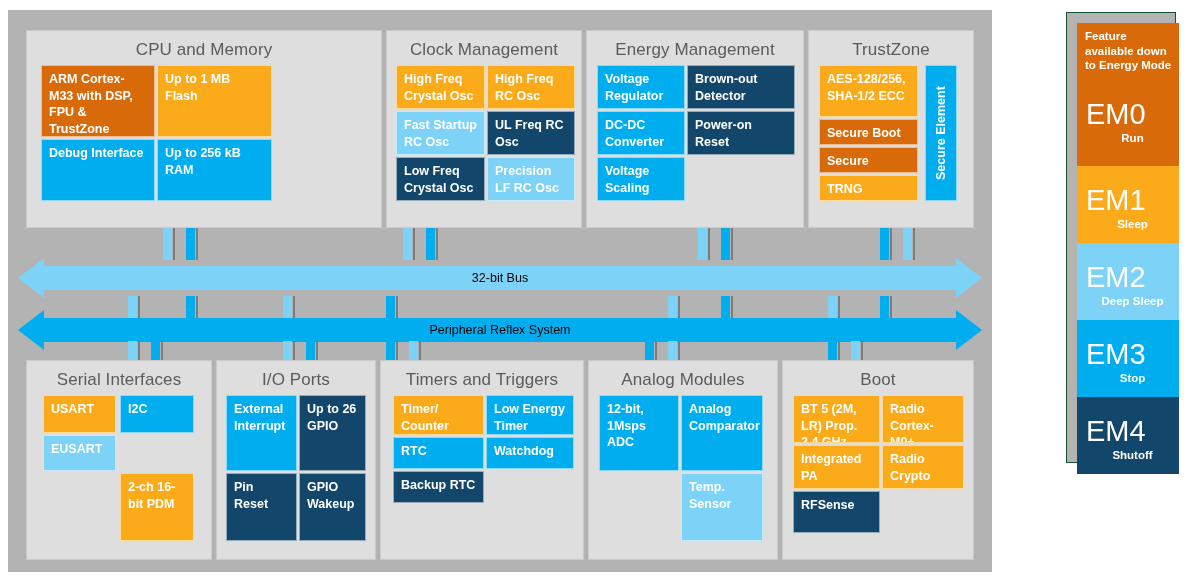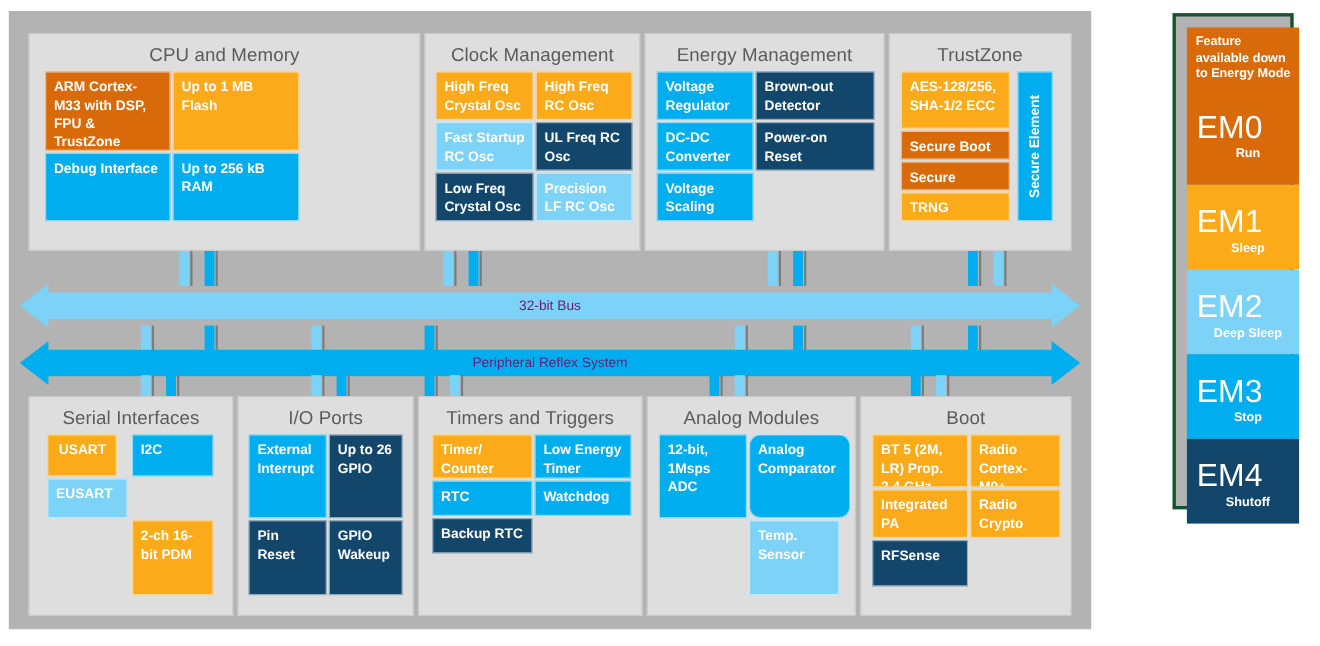--- a/index.html
+++ b/index.html
@@ -60,33 +60,33 @@
   .bus { position:absolute; }
   .bus .shaft {
     position:absolute; top:0; height:100%;
   }
   .bus .head {
     position:absolute; top:50%; width:0; height:0;
     transform:translateY(-50%);
   }
   .bus-label {
     position:absolute; width:100%; top:50%; transform:translateY(-50%);
-    text-align:center; color:#701a75; font-size:12.5px; font-weight:400;
+    text-align:center; color:#000000; font-size:12.5px; font-weight:400;
     z-index:4; line-height:1;
   }
   .conn { position:absolute; }
   .conn .shadow {
     position:absolute; top:0; height:100%; width:2px; right:-3px;
     background:#7c7c7c;
   }
 
   
   .legend {
     position:absolute; left:1066px; top:12px; width:110px; height:451px;
-    background:#b3b3b3; border:3px solid #14532d;
+    background:#b3b3b3; border:1px solid #14532d;
   }
   .em {
     position:absolute; left:10px; width:102px;
     color:#ffffff; overflow:hidden;
   }
   .em .note {
     font-size:11.5px; font-weight:600; line-height:1.28;
     padding:6px 7px 0 8px;
   }
   .em .big {
@@ -240,21 +240,21 @@
         <div class="cell c-dkorange" style="left:10px;top:54px;width:99px;height:26px;">Secure Boot RTSL</div>
         <div class="cell c-dkorange" style="left:10px;top:82px;width:99px;height:26px;">Secure Debug</div>
         <div class="cell c-orange" style="left:10px;top:110px;width:99px;height:26px;">TRNG</div>
         <div class="cell c-blue vert" style="left:116px;top:0px;width:32px;height:136px;">Secure Element</div>
       </div>
     </div>
 
     <div class="group" style="left:18px;top:350px;width:186px;height:200px;">
       <div class="group-title">Serial Interfaces</div>
       <div class="cells" style="height:150px;">
-        <div class="cell c-orange" style="left:16px;top:0px;width:63px;height:38px;text-align:center;">USART</div>
+        <div class="cell c-orange" style="left:16px;top:0px;width:73px;height:38px;">USART</div>
         <div class="cell c-blue" style="left:93px;top:0px;width:74px;height:38px;">I2C</div>
         <div class="cell c-ltblue" style="left:16px;top:40px;width:73px;height:36px;">EUSART</div>
         <div class="cell c-orange" style="left:93px;top:78px;width:74px;height:68px;">2-ch 16-bit PDM</div>
       </div>
     </div>
 
     <div class="group" style="left:208px;top:350px;width:160px;height:200px;">
       <div class="group-title">I/O Ports</div>
       <div class="cells" style="height:150px;">
         <div class="cell c-blue" style="left:9px;top:0px;width:71px;height:76px;">External Interrupt</div>
@@ -272,21 +272,21 @@
         <div class="cell c-blue" style="left:12px;top:42px;width:91px;height:32px;">RTC</div>
         <div class="cell c-blue" style="left:105px;top:42px;width:88px;height:32px;">Watchdog</div>
         <div class="cell c-navy" style="left:12px;top:76px;width:91px;height:32px;">Backup RTC</div>
       </div>
     </div>
 
     <div class="group" style="left:580px;top:350px;width:190px;height:200px;">
       <div class="group-title">Analog Modules</div>
       <div class="cells" style="height:150px;">
         <div class="cell c-blue" style="left:10px;top:0px;width:80px;height:76px;">12-bit, 1Msps ADC</div>
-        <div class="cell c-blue" style="left:92px;top:0px;width:92px;height:76px;border-radius:10px;">Analog Comparator</div>
+        <div class="cell c-blue" style="left:92px;top:0px;width:82px;height:76px;">Analog Comparator</div>
         <div class="cell c-ltblue" style="left:92px;top:78px;width:82px;height:68px;">Temp. Sensor</div>
       </div>
     </div>
 
     <div class="group" style="left:774px;top:350px;width:192px;height:200px;">
       <div class="group-title">Boot</div>
       <div class="cells" style="height:150px;">
         <div class="cell c-orange" style="left:10px;top:0px;width:87px;height:48px;">BT 5 (2M, LR) Prop. 2.4 GHz</div>
         <div class="cell c-orange" style="left:99px;top:0px;width:82px;height:48px;">Radio Cortex-M0+</div>
         <div class="cell c-orange" style="left:10px;top:50px;width:87px;height:44px;">Integrated PA</div>

